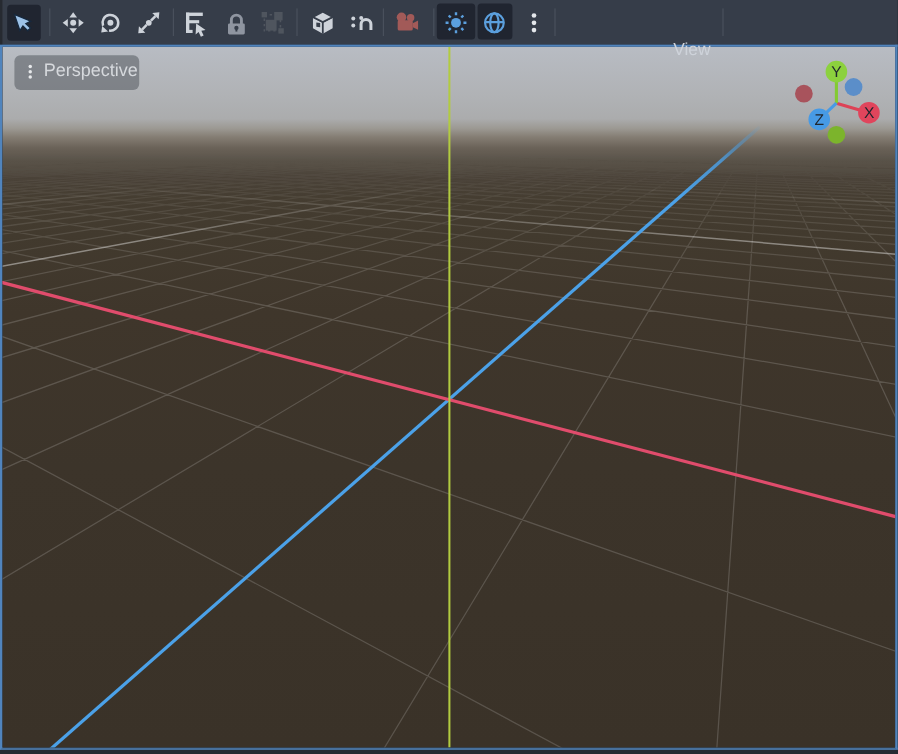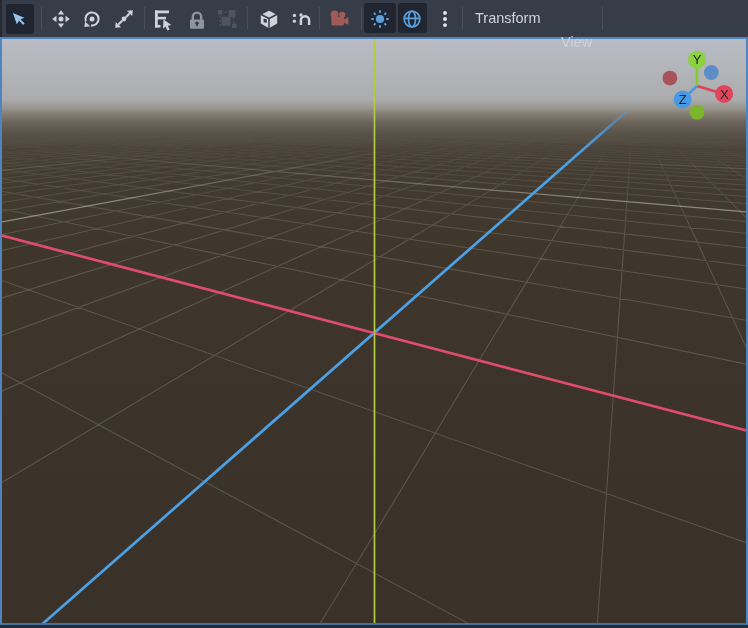--- a/index.html
+++ b/index.html
@@ -70,20 +70,27 @@
 <g mask="url(#fogmask)">
 <path d="M546.0 107.8L-10.0 124.5M547.3 107.8L-10.0 124.9M548.6 107.8L-10.0 125.2M550.0 107.8L-10.0 125.5M552.6 107.8L-10.0 126.2M553.9 107.8L-10.0 126.6M555.2 107.8L-10.0 127.0M556.5 107.8L-10.0 127.4M557.9 107.8L-10.0 127.8M559.2 107.8L-10.0 128.3M560.5 107.9L-10.0 128.7M563.2 107.9L-10.0 129.7M564.6 107.9L-10.0 130.2M565.9 107.9L-10.0 130.7M567.3 107.9L-10.0 131.3M568.6 107.9L-10.0 131.8M570.0 107.9L-10.0 132.4M571.3 107.9L-10.0 133.1M574.1 107.9L-10.0 134.4M575.4 107.9L-10.0 135.2M576.8 107.9L-10.0 135.9M578.2 107.9L-10.0 136.7M579.6 107.9L-10.0 137.6M581.0 107.9L-10.0 138.5M582.4 107.9L-10.0 139.4M585.2 107.9L-10.0 141.5M586.6 107.9L-10.0 142.6M588.0 107.9L-10.0 143.8M589.4 107.9L-10.0 145.1M590.8 107.9L-10.0 146.5M592.2 107.9L-10.0 148.0M593.6 107.9L-10.0 149.5M596.5 107.9L-10.0 153.1M597.9 107.9L-10.0 155.1M599.3 108.0L-10.0 157.2M600.8 108.0L-10.0 159.6M602.2 108.0L-10.0 162.1M603.7 108.0L-10.0 165.0M605.1 108.0L-10.0 168.1M608.0 108.0L-10.0 175.4M609.5 108.0L-10.0 179.8M610.9 108.0L-10.0 184.7M612.4 108.0L-10.0 190.3M613.9 108.0L-10.0 196.8M615.4 108.0L-10.0 204.4M616.8 108.0L-10.0 213.3M619.8 108.0L-10.0 237.0M621.3 108.0L-10.0 253.2M622.8 108.0L-10.0 273.9M624.3 108.0L-10.0 301.5M625.8 108.0L-10.0 339.7M627.3 108.0L-10.0 396.5M628.8 108.0L-10.0 489.6M631.9 108.0L314.4 633.0M633.4 108.0L596.7 633.0M634.9 108.0L758.0 372.7M636.5 108.0L758.0 229.6M638.0 108.0L758.0 186.2M639.5 108.1L758.0 165.3M641.1 108.1L758.0 152.9M644.2 108.1L758.0 139.0M645.7 108.1L758.0 134.7M647.3 108.1L758.0 131.4M648.9 108.1L758.0 128.7M650.5 108.1L758.0 126.6M652.0 108.1L758.0 124.8M653.6 108.1L758.0 123.3M656.8 108.1L758.0 120.8M658.4 108.1L758.0 119.8M660.0 108.1L758.0 119.0M661.6 108.1L758.0 118.2M663.2 108.1L758.0 117.5M664.8 108.1L758.0 116.9M666.4 108.1L758.0 116.3M669.6 108.1L758.0 115.4M671.3 108.1L758.0 114.9M672.9 108.1L758.0 114.5M674.5 108.1L758.0 114.2M676.2 108.1L758.0 113.8M677.8 108.1L758.0 113.5M679.5 108.2L758.0 113.2M682.8 108.2L758.0 112.7M684.5 108.2L758.0 112.5M686.1 108.2L758.0 112.3M687.8 108.2L758.0 112.0M689.5 108.2L758.0 111.9M691.2 108.2L758.0 111.7M692.9 108.2L758.0 111.5M696.3 108.2L758.0 111.2M698.0 108.2L758.0 111.0M699.7 108.2L758.0 110.9M701.4 108.2L758.0 110.7M703.1 108.2L758.0 110.6M704.8 108.2L758.0 110.5M706.6 108.2L758.0 110.4M710.0 108.2L758.0 110.1M711.8 108.2L758.0 110.0M713.5 108.2L758.0 109.9M715.3 108.2L758.0 109.8M717.0 108.2L758.0 109.8M718.8 108.3L758.0 109.7M720.6 108.3L758.0 109.6M724.1 108.3L758.0 109.4M725.9 108.3L758.0 109.3M727.7 108.3L758.0 109.3M729.5 108.3L758.0 109.2M-10.0 112.9L758.0 125.2M-10.0 113.1L758.0 125.5M-10.0 113.2L758.0 125.9M-10.0 113.3L758.0 126.2M-10.0 113.6L758.0 126.9M-10.0 113.8L758.0 127.3M-10.0 113.9L758.0 127.7M-10.0 114.1L758.0 128.1M-10.0 114.2L758.0 128.5M-10.0 114.4L758.0 128.9M-10.0 114.6L758.0 129.4M-10.0 114.9L758.0 130.3M-10.0 115.1L758.0 130.8M-10.0 115.3L758.0 131.4M-10.0 115.5L758.0 131.9M-10.0 115.8L758.0 132.5M-10.0 116.0L758.0 133.1M-10.0 116.2L758.0 133.7M-10.0 116.7L758.0 135.0M-10.0 117.0L758.0 135.7M-10.0 117.3L758.0 136.5M-10.0 117.6L758.0 137.3M-10.0 117.9L758.0 138.1M-10.0 118.3L758.0 139.0M-10.0 118.6L758.0 139.9M-10.0 119.4L758.0 141.9M-10.0 119.8L758.0 143.0M-10.0 120.3L758.0 144.1M-10.0 120.7L758.0 145.3M-10.0 121.2L758.0 146.6M-10.0 121.8L758.0 148.0M-10.0 122.4L758.0 149.5M-10.0 123.6L758.0 152.8M-10.0 124.3L758.0 154.6M-10.0 125.1L758.0 156.6M-10.0 125.9L758.0 158.8M-10.0 126.9L758.0 161.1M-10.0 127.8L758.0 163.7M-10.0 128.9L758.0 166.5M-10.0 131.4L758.0 172.9M-10.0 132.9L758.0 176.7M-10.0 134.5L758.0 181.0M-10.0 136.4L758.0 185.7M-10.0 138.5L758.0 191.1M-10.0 140.9L758.0 197.3M-10.0 143.7L758.0 204.5M-10.0 150.7L758.0 222.7M-10.0 155.3L758.0 234.5M-10.0 160.9L758.0 249.1M-10.0 168.0L758.0 267.3M-10.0 177.1L758.0 290.8M-10.0 189.3L758.0 322.3M-10.0 206.5L758.0 366.6M-10.0 276.3L758.0 546.8M-10.0 366.4L486.0 633.0" stroke="#ffffff" stroke-opacity="0.165" stroke-width="1.05" fill="none"></path>
 </g>
 <g mask="url(#fogmask2)">
         <path d="M551.3 107.8L-10.0 125.9M561.9 107.9L-10.0 129.2M572.7 107.9L-10.0 133.7M583.8 107.9L-10.0 140.4M595.0 107.9L-10.0 151.2M606.6 108.0L-10.0 171.6M618.3 108.0L-10.0 224.0M642.6 108.1L758.0 144.8M655.2 108.1L758.0 122.0M668.0 108.1L758.0 115.8M681.1 108.2L758.0 113.0M694.6 108.2L758.0 111.3M708.3 108.2L758.0 110.3M722.4 108.3L758.0 109.5M-10.0 113.5L758.0 126.6M-10.0 114.7L758.0 129.9M-10.0 116.5L758.0 134.4M-10.0 119.0L758.0 140.9M-10.0 123.0L758.0 151.1M-10.0 130.1L758.0 169.5M-10.0 146.9L758.0 212.8" stroke="#ffffff" stroke-opacity="0.42" stroke-width="1.25" fill="none"></path>
       </g>
 <path d="M633.2 105.6L32.2 633.0" stroke="url(#zfade)" stroke-width="2.7" fill="none"></path>
 <path d="M-10.0 232.4L758.0 433.6" stroke="#e04c6c" stroke-width="2.7" fill="none"></path>
 <line x1="374.5" y1="39" x2="374.5" y2="623" stroke="#b2cb40" stroke-width="1.7"></line>
 </svg>
+<div id="persp"><svg width="10" height="14" viewBox="0 0 10 14">
+        <g fill="#e6e8ea">
+          <circle cx="4.2" cy="2.4" r="1.45"></circle>
+          <circle cx="4.2" cy="6.75" r="1.45"></circle>
+          <circle cx="4.2" cy="11.1" r="1.45"></circle>
+        </g>
+      </svg>Perspective</div>
 <svg id="gizmo" width="100" height="80" viewBox="0 0 100 80">
 <g stroke-width="2.6" fill="none">
 <line x1="49" y1="42" x2="76.1" y2="49.9" stroke="#dd4256"></line>
 <line x1="49" y1="42" x2="49" y2="15.7" stroke="#83ca33"></line>
 <line x1="49" y1="42" x2="34.7" y2="55.5" stroke="#479ae5"></line>
 </g>
 <circle cx="21.9" cy="34.1" r="7.4" fill="#a8535c"></circle>
 <circle cx="49" cy="68.3" r="7.4" fill="#7cb42c"></circle>
 <circle cx="63.3" cy="28.5" r="7.4" fill="#5b8ec9"></circle>
 <circle cx="76.1" cy="49.9" r="9.0" fill="#e0455c"></circle>
@@ -206,14 +213,13 @@
         <line x1="-7.8" y1="-0.6" x2="7.8" y2="-0.6"></line>
       </g>
     </svg>
     <svg style="position:absolute;left:441.0px;top:7.5px" width="8" height="22" viewBox="-4.0 -11.0 8 22">
       <g fill="#e4e7eb">
         <circle cx="0" cy="-6.1" r="1.95"></circle>
         <circle cx="0" cy="0" r="1.95"></circle>
         <circle cx="0" cy="6.1" r="1.95"></circle>
       </g>
     </svg>
-    <div class="menu" style="left:475px;">Transform</div>
     <div class="menu" style="left:561px;margin-top:24px;">View</div>
   </div>
 </body></html>

